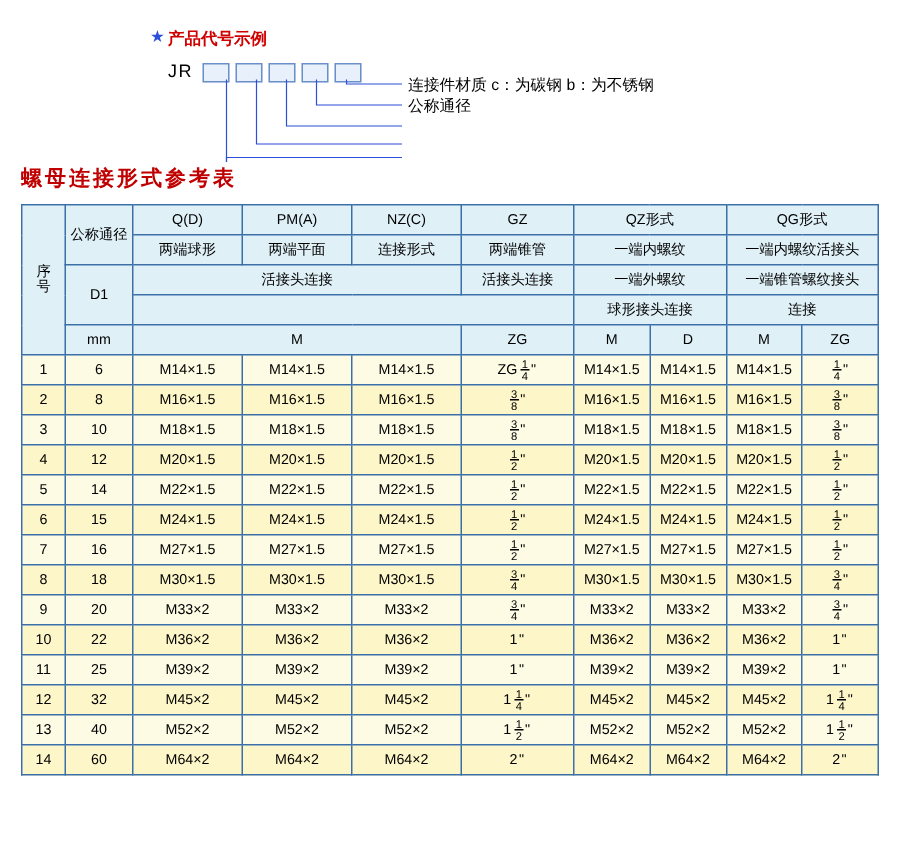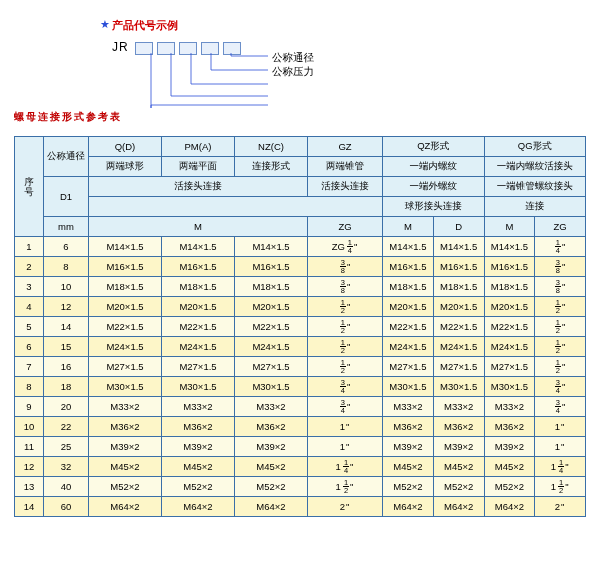--- a/index.html
+++ b/index.html
@@ -54,21 +54,21 @@
     position:absolute;
     left:272px; top:50px;
     font-size:10.5px;
     line-height:14.2px;
   }
   .legend-items div{white-space:nowrap;}
   
   .heading{
     position:absolute;
     left:14px; top:110px;
-    font-size:10px;
+    font-size:14px;
     font-weight:bold;
     color:#c00000;
     letter-spacing:2px;
     font-family:"DejaVu Sans","Liberation Sans",sans-serif;
   }
   
   table{
     position:absolute;
     left:14px; top:136px;
     width:572px;
@@ -137,22 +137,22 @@
       <path d="M231,53 L231,56 L268,56"></path>
       <path d="M211,53 L211,70 L268,70"></path>
       <path d="M191,53 L191,84 L268,84"></path>
       <path d="M171,53 L171,96 L268,96"></path>
       <path d="M151,53 L151,108"></path>
       <path d="M151,108 L151,105 L268,105"></path>
     </g>
   </svg>
 
   <div class="legend-items">
+    <div>连接件材质  c：为碳钢  b：为不锈钢</div>
     <div>公称通径</div>
-    <div>公称压力</div>
   </div>
 </div>
 
 <div class="heading">螺母连接形式参考表</div>
 
 <table>
   <thead>
     <tr>
       <td class="col-seq" rowspan="5">
         <div class="seq-vert">

